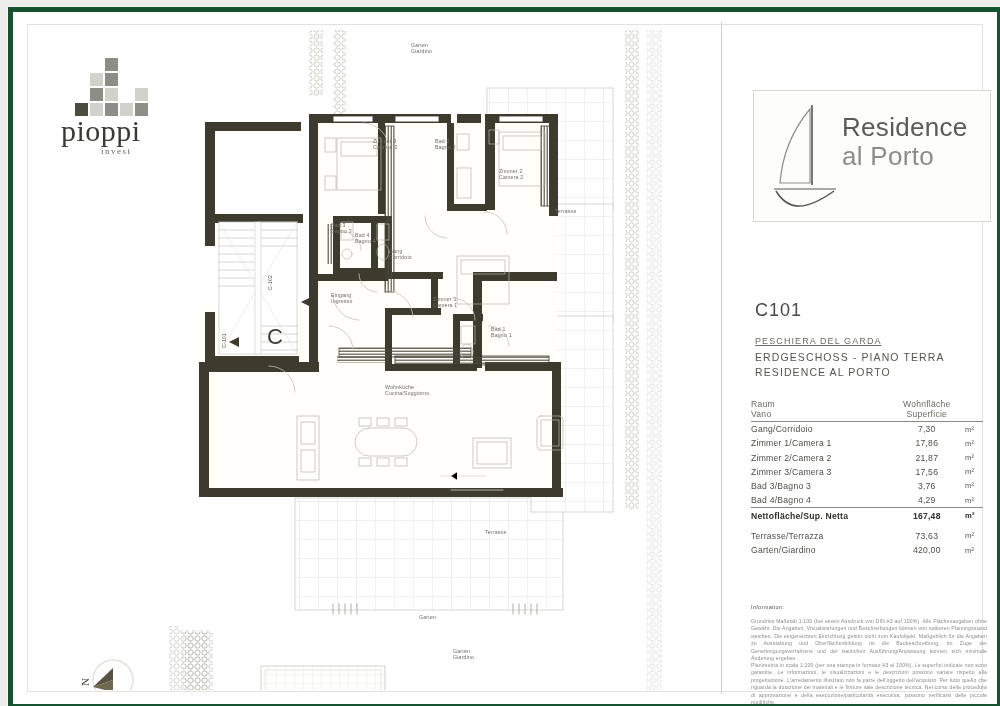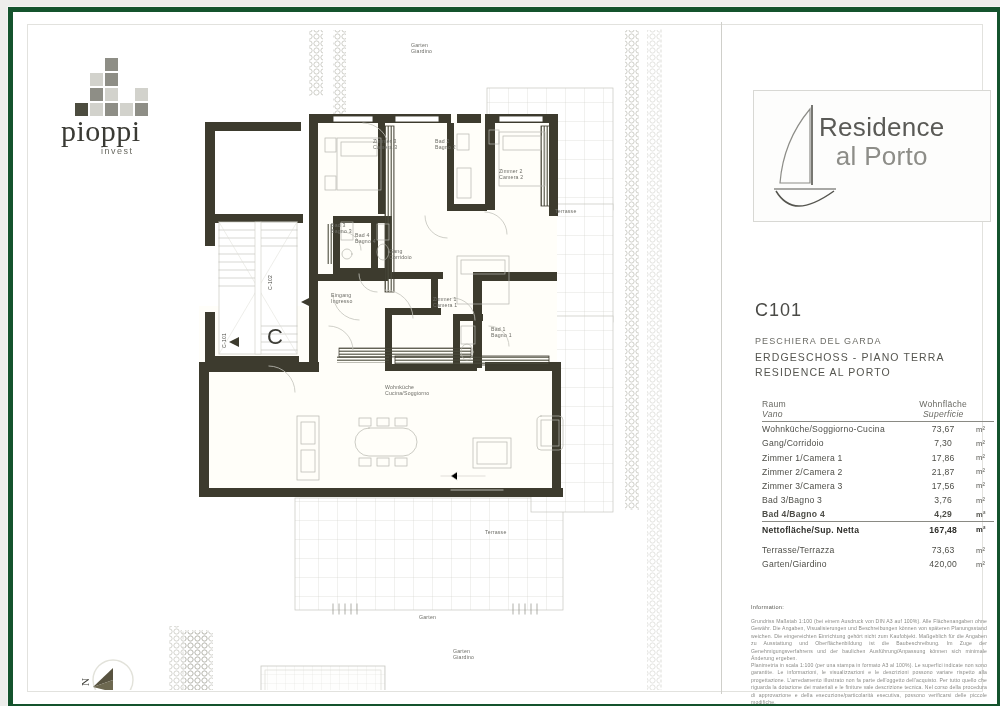--- a/index.html
+++ b/index.html
@@ -30,49 +30,49 @@
   .pioppi .sq.d{background:#8e8e86;}
   .pioppi .sq.dk{background:#4c4c3f;}
   .pioppi .sq.l{background:#d2d2cc;}
   .pioppi-name{
     position:absolute;left:0;top:58px;width:140px;
     font-family:"Liberation Serif", serif;
     font-size:30px;letter-spacing:0.5px;color:#3a3a34;line-height:1;
   }
   .pioppi-sub{
     position:absolute;left:40px;top:88px;
-    font-family:Liberation Sans, sans-serif;
+    font-family:Liberation Serif, serif;
     font-size:9px;letter-spacing:1.5px;color:#6a6a62;
   }
   
   .res-box{
     position:absolute;left:740px;top:78px;width:236px;height:130px;
     background:#fdfdfc;border:1px solid #d8d8d4;
   }
-  .res-text{position:absolute;left:65px;top:22px;text-align:center;}
+  .res-text{position:absolute;left:88px;top:22px;}
   .res-l1{font-size:26px;color:#5a5a56;letter-spacing:0.3px;line-height:1.1;}
   .res-l2{font-size:26px;color:#8d8d88;letter-spacing:0.3px;line-height:1.1;}
   
   .unit-code{
     position:absolute;left:742px;top:288px;
     font-size:18px;color:#4a4a46;letter-spacing:1px;
   }
   .addr{position:absolute;left:742px;top:322px;line-height:15.5px;}
   .addr div{font-size:10.5px;letter-spacing:1.1px;color:#55554f;}
-  .addr .a1{font-size:9px;letter-spacing:1.1px;color:#6c6c66;}
-  
-  .tbl{position:absolute;left:738px;top:385px;width:232px;margin-left:11px;}
+  .addr .a1{font-size:9px;letter-spacing:1.1px;color:#6c6c66;text-decoration:underline;}
+  
+  .tbl{position:absolute;left:738px;top:385px;width:232px;}
   .tbl table{border-collapse:collapse;width:232px;}
   .tbl td{font-size:8.6px;color:#4e4e48;padding:2.1px 0;letter-spacing:0.25px;}
   .tbl td.v{text-align:center;padding-right:3px;white-space:nowrap;}
   .tbl td.u{width:18px;text-align:left;font-size:7.6px;color:#55554f;}
   .tbl tr.hdr td{color:#6a6a64;padding-bottom:0;}
-  .tbl tr.hdr2 td{color:#6a6a64;border-bottom:1px solid #8a8a84;padding-top:0;padding-bottom:2px;font-style:italic;}
+  .tbl tr.hdr2 td{color:#6a6a64;border-bottom:1px solid #8a8a84;padding-top:0;padding-bottom:2px;}
   .tbl tr.total td{font-weight:bold;color:#2e2e2a;border-top:1px solid #8a8a84;padding-top:2.5px;}
-  .tbl tr.lastnet td{border-bottom:1px solid #8a8a84;font-weight:bold;}
+  .tbl tr.lastnet td{border-bottom:1px solid #8a8a84;}
   .tbl tr.gap td{height:6px;padding:0;}
   
   .info-h{position:absolute;left:738px;top:592px;font-size:5.6px;color:#55554f;letter-spacing:0.3px;}
   .info-p{position:absolute;left:738px;width:236px;font-size:5.1px;line-height:7.4px;color:#8a8a86;text-align:justify;letter-spacing:0.15px;}
   .info-de{top:606px;}
   .info-it{top:650px;}
   
   .plan{position:absolute;left:20px;top:14px;width:686px;height:664px;overflow:hidden;}
   .plan svg{position:absolute;left:0;top:0;}
   .lbl{position:absolute;font-size:5.2px;color:#6d6d67;line-height:6.4px;letter-spacing:0.2px;white-space:nowrap;}
@@ -416,25 +416,20 @@
         <td>Raum</td>
         <td class="v">Wohnfläche</td>
         <td class="u"></td>
       </tr>
       <tr class="hdr2">
         <td>Vano</td>
         <td class="v">Superficie</td>
         <td class="u"></td>
       </tr>
           <tr>
-            <td>Wohnküche/Soggiorno-Cucina</td>
-            <td class="v">73,67</td>
-            <td class="u">m²</td>
-          </tr>
-          <tr>
             <td>Gang/Corridoio</td>
             <td class="v">7,30</td>
             <td class="u">m²</td>
           </tr>
           <tr>
             <td>Zimmer 1/Camera 1</td>
             <td class="v">17,86</td>
             <td class="u">m²</td>
           </tr>
           <tr>

